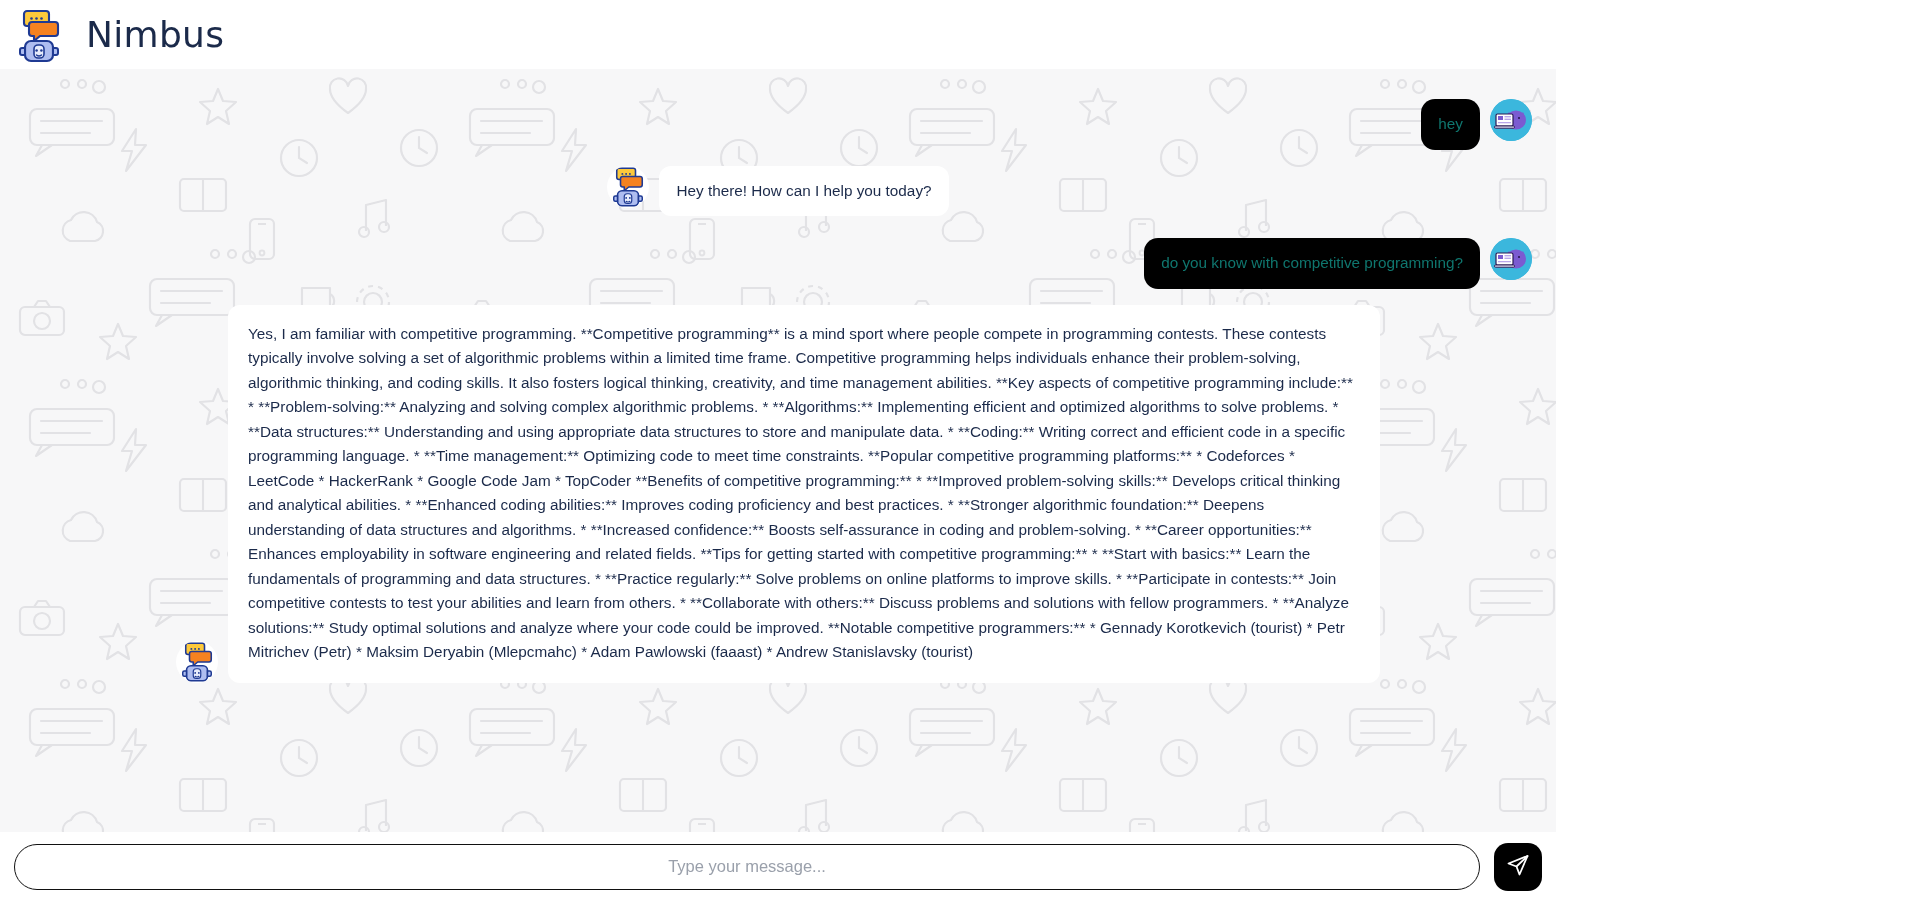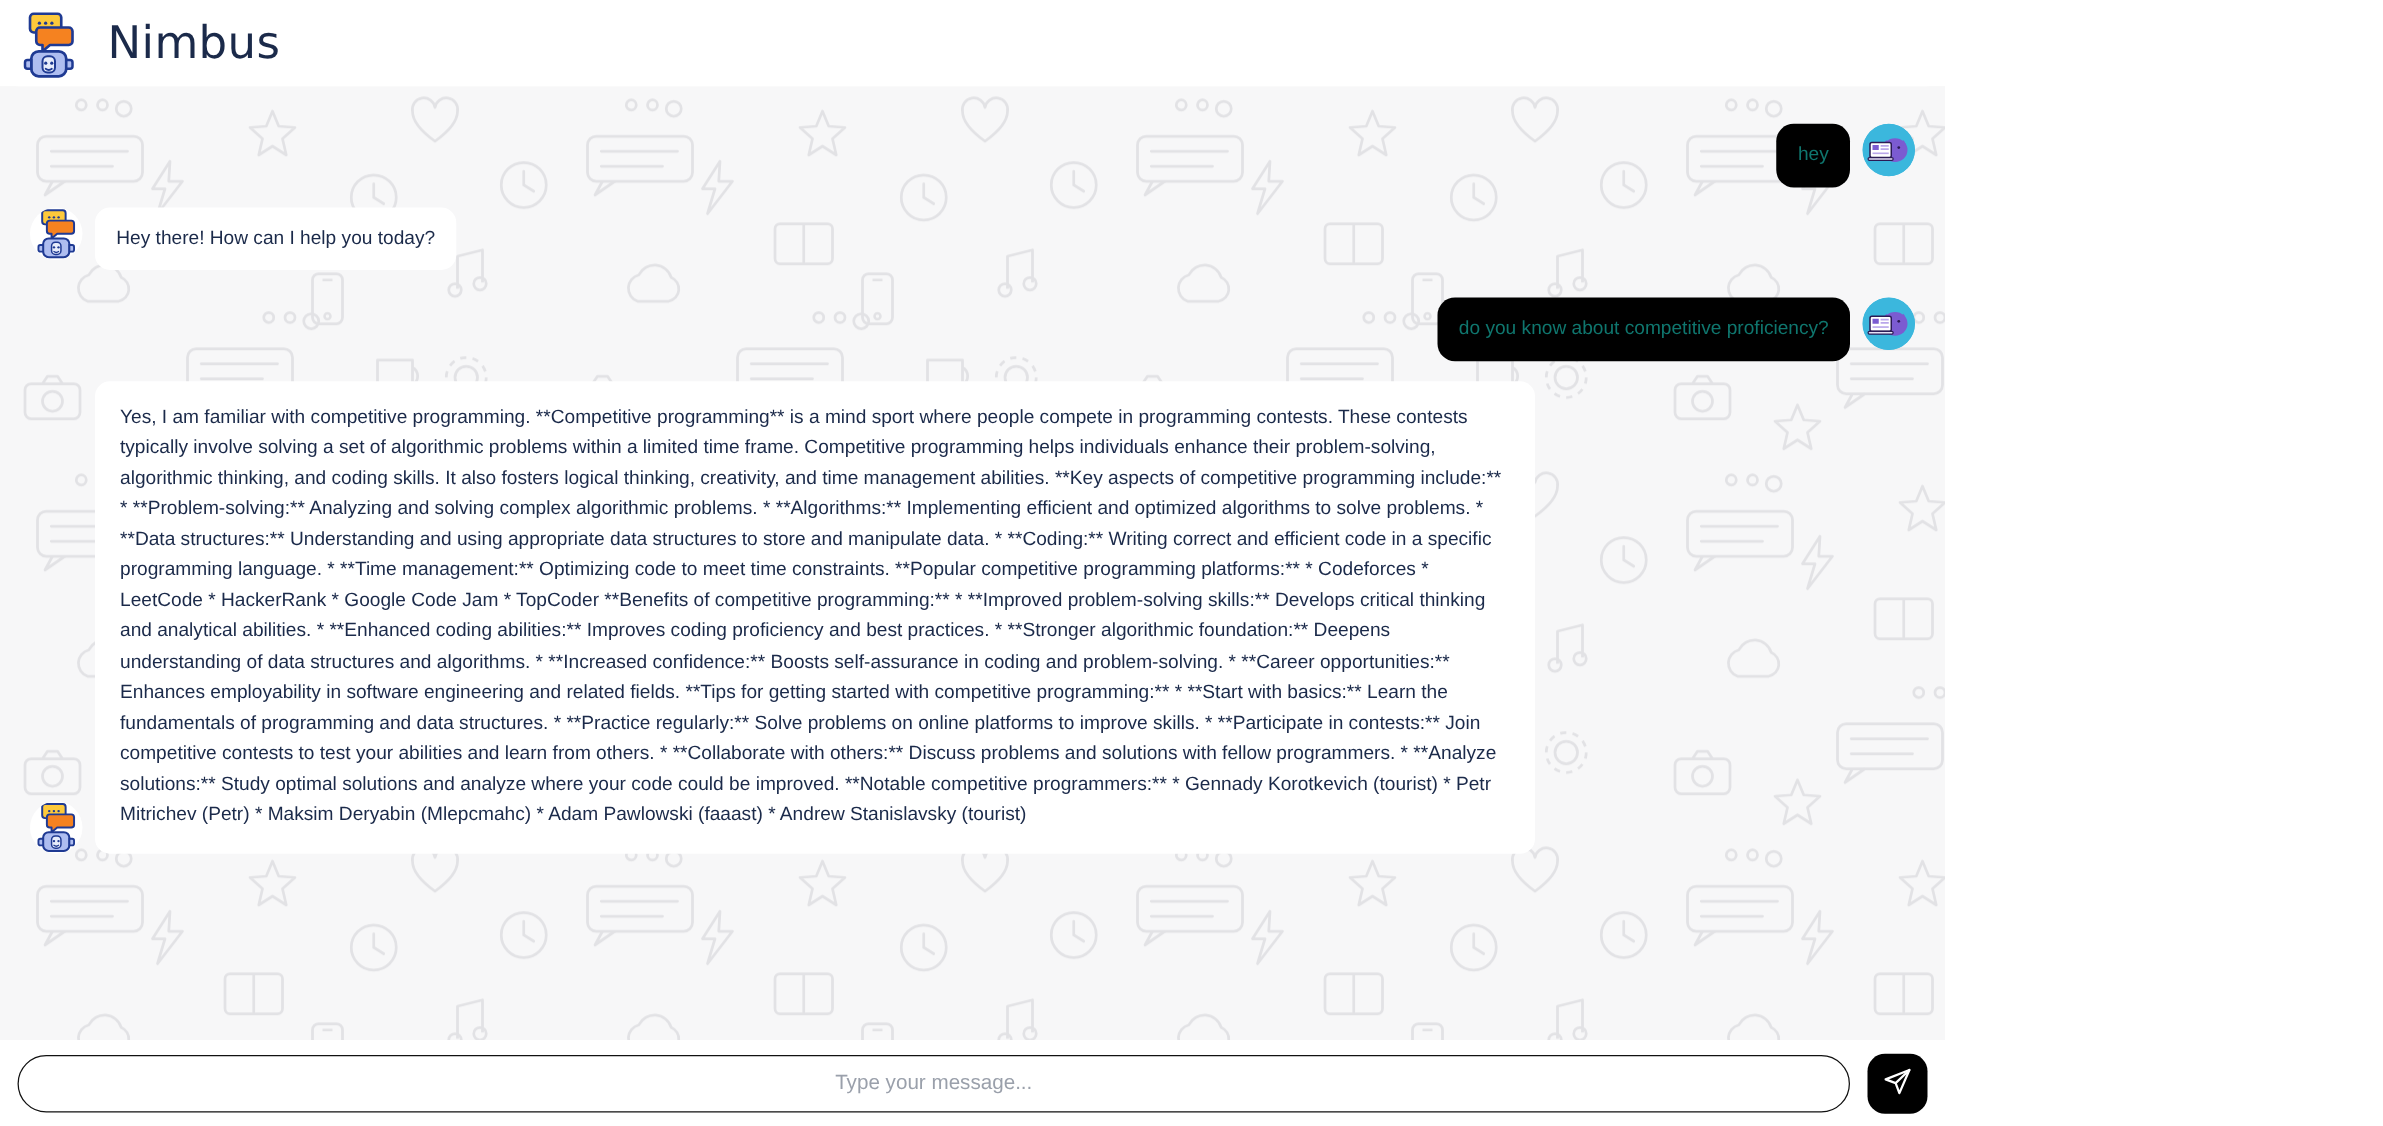--- a/index.html
+++ b/index.html
@@ -69,21 +69,21 @@
     overflow: hidden;
     padding: 18px 24px 10px 24px;
   }
 
   .msg-row {
     display: flex;
     align-items: flex-start;
     margin-bottom: 14px;
     position: relative;
   }
-  .msg-row.bot { justify-content: flex-start; }
+  .msg-row.bot { justify-content: center; }
   .msg-row.user { justify-content: flex-end; }
 
   .avatar {
     width: 42px;
     height: 42px;
     flex: 0 0 42px;
     border-radius: 50%;
     overflow: hidden;
     background: #ffffff;
     display: flex;
@@ -314,21 +314,21 @@
             <rect x="20" y="37" width="10" height="13" rx="4" fill="#e7ecfb" stroke="#1f3a93" stroke-width="1.6"></rect>
             <circle cx="22.6" cy="42.5" r="1.25" fill="#1f3a93"></circle>
             <circle cx="27.4" cy="42.5" r="1.25" fill="#1f3a93"></circle>
             <path d="M22.5 47 q2.5 2 5 0" stroke="#1f3a93" stroke-width="1.4" fill="none" stroke-linecap="round"></path>
           </svg>
         </div>
         <div class="bubble bot">Hey there! How can I help you today?</div>
       </div>
 
       <div class="msg-row user row-q">
-        <div class="bubble user">do you know about competitive proficiency?</div>
+        <div class="bubble user">do you know with competitive programming?</div>
         <div class="avatar user-av">
           <svg class="avatar-user-inner" viewBox="0 0 42 42" xmlns="http://www.w3.org/2000/svg">
             <circle cx="21" cy="21" r="21" fill="#3bb7dd"></circle>
             <ellipse cx="26" cy="21" rx="10" ry="9.5" fill="#7b5bd1"></ellipse>
             <path d="M19 13 l3 5 l-6 0 z" fill="#7b5bd1"></path>
             <path d="M33 13 l2 5 l-5 -1 z" fill="#7b5bd1"></path>
             <circle cx="29" cy="19" r="1.1" fill="#2b1a55"></circle>
             <rect x="6" y="15" width="17" height="12" rx="1.5" fill="#ffffff" stroke="#2b1a55" stroke-width="1.2"></rect>
             <rect x="8" y="17" width="5" height="4" fill="#7b5bd1"></rect>
             <rect x="14.5" y="17" width="6.5" height="1.4" fill="#b9a6ea"></rect>

